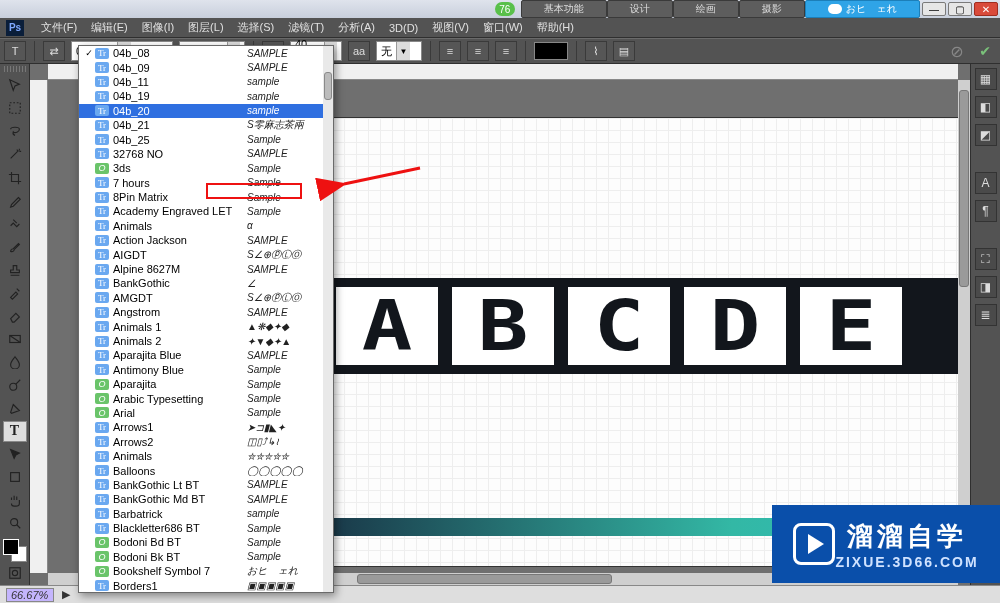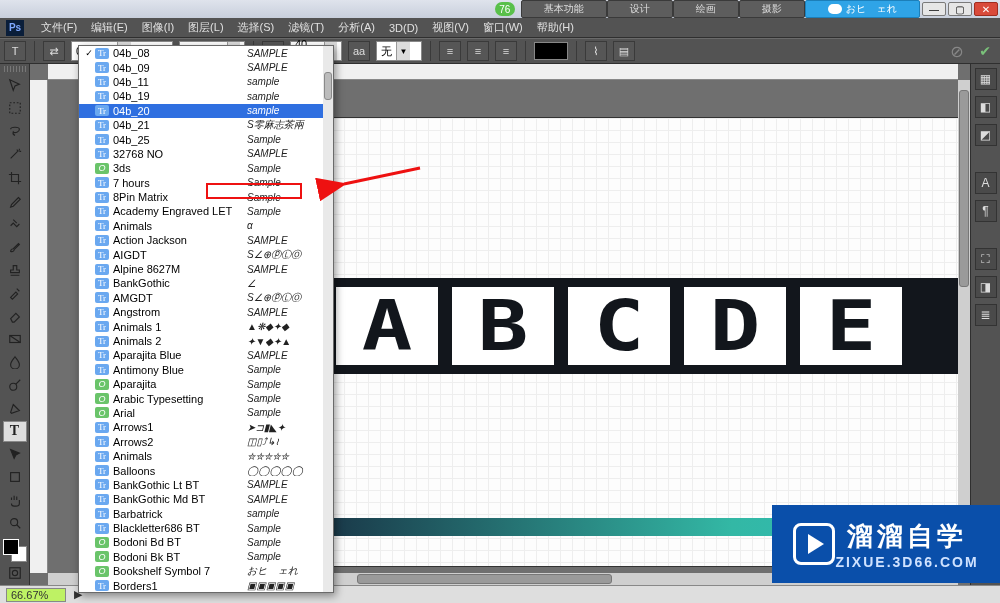--- a/index.html
+++ b/index.html
@@ -80,21 +80,21 @@
   .dd-scroll .dthumb{position:absolute;top:26px;height:28px;left:1px;right:1px;background:#bcbcbc;border:1px solid #8a8a8a;border-radius:3px;}
 
   
   .annot { position:absolute; z-index:80; pointer-events:none;}
   .redbox { border:2px solid #e11; position:absolute;}
   .arrow { position:absolute; }
   .arrow svg { overflow:visible; }
 
   
   .status { position:absolute; left:0; right:0; bottom:0; height:18px; background:#dedede; border-top:1px solid #888; display:flex; align-items:center; font-size:11px; color:#333; padding:0 6px; gap:8px;}
-  .status .zoom { width:60px; background:#bef264; border:1px solid #888; padding:0 4px;}
+  .status .zoom { width:48px; background:#c4b5fd; border:1px solid #888; padding:0 4px;font-style:italic;}
 
   
   .logo { position:absolute; right:0; bottom:20px; width:228px; height:78px; background:#0a4faa; z-index:70; display:flex; align-items:center; justify-content:center; padding:6px 10px;}
   .logo .play { width:42px; height:42px; border:3px solid #fff; border-radius:8px; display:flex; align-items:center; justify-content:center;}
   .logo .play .tri{width:0;height:0;border-left:16px solid #fff;border-top:10px solid transparent;border-bottom:10px solid transparent;margin-left:4px;}
   .logo .txt { color:#fff; font-size:26px; font-weight:700; letter-spacing:4px; display:flex; flex-direction:column; align-items:center; }
   .logo .sub { color:#cfe2ff; font-size:14px; letter-spacing:2px;}
 
   .hidden-tab { position:absolute; left:320px; top:64px; width:140px; height:16px; background:#4a4a4a; font-size:10px; color:#bbb; padding:1px 6px; border-right:1px solid #2a2a2a; overflow:hidden;}
 </style>

